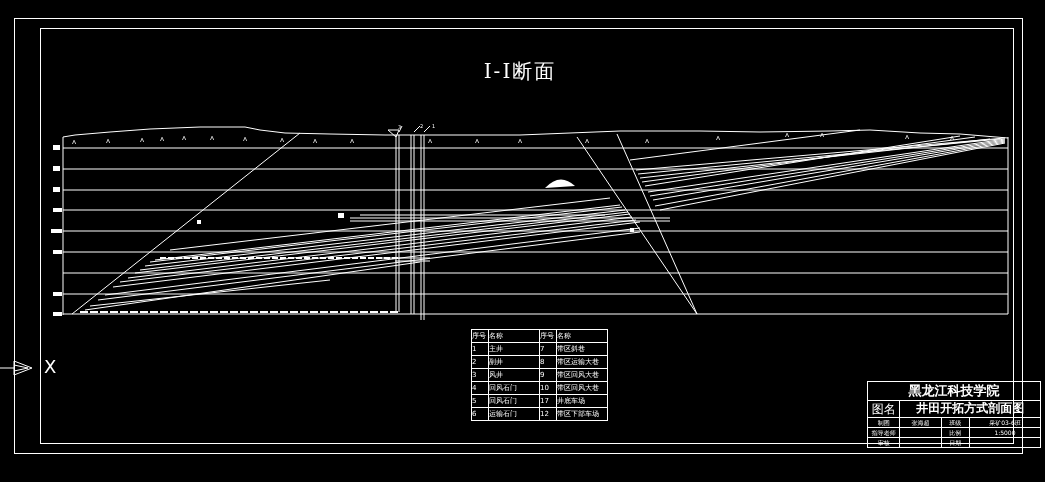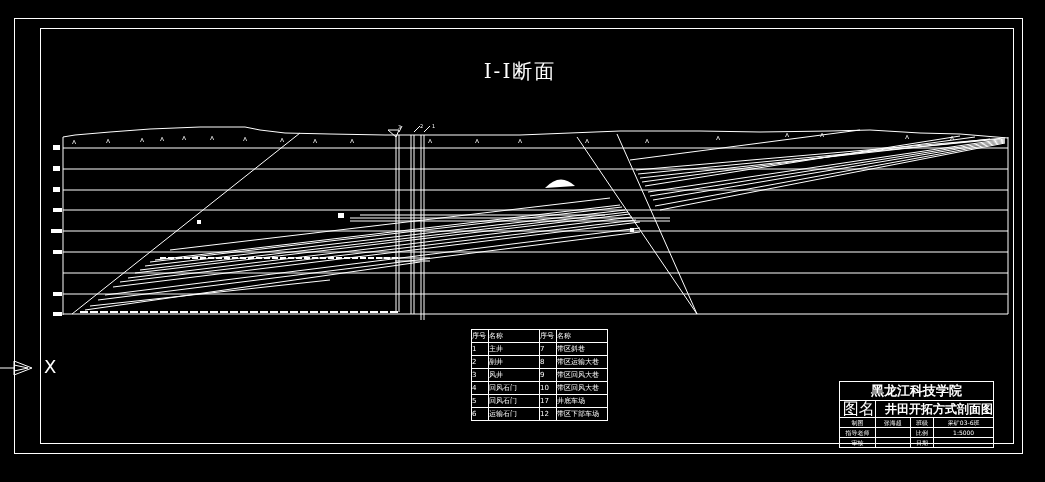--- a/index.html
+++ b/index.html
@@ -10,25 +10,25 @@
   #inner-frame { left:40px; top:28px; width:974px; height:416px; border:1px solid #fff; box-sizing:border-box; }
   #title { left:440px; top:58px; width:160px; text-align:center; font-family:"DejaVu Serif", serif;
            font-size:20px; letter-spacing:2px; color:#fff; }
   svg#section { position:absolute; left:0; top:0; }
   #legend-table { position:absolute; left:471px; top:329px; border-collapse:collapse; font-size:7px; }
   #legend-table td, #legend-table th { border:1px solid #fff; color:#fff; text-align:left; padding:0;
            height:12px; line-height:12px; font-weight:normal; }
   #legend-table .c-no { width:16px; }
   #legend-table .c-name { width:50px; }
   #legend-table .c-name2 { width:50px; }
-  #title-block { position:absolute; left:839px; top:381px; width:155px; border-collapse:collapse; }
+  #title-block { position:absolute; left:867px; top:381px; width:174px; border-collapse:collapse; }
   #title-block td { border:1px solid #fff; color:#fff; text-align:center; padding:0; font-size:6px; height:9px; line-height:9px; }
   #title-block .school { font-size:13px; height:18px; line-height:18px; font-family:"DejaVu Serif", serif; font-weight:bold; }
-  #title-block .drawing-label { font-size:16px; height:16px; line-height:16px; font-family:"DejaVu Serif", serif;text-align:right; }
-  #title-block .drawing-name { font-size:12px; height:16px; line-height:16px; font-family:Liberation Serif, serif; font-weight:bold;text-align:right; }
+  #title-block .drawing-label { font-size:12px; height:16px; line-height:16px; font-family:"DejaVu Serif", serif; }
+  #title-block .drawing-name { font-size:12px; height:16px; line-height:16px; font-family:Liberation Mono, monospace; font-weight:bold; }
   #ucs-icon { left:0; top:357px; }
   #x-axis-label { left:44px; top:356px; font-size:18px; font-family:"DejaVu Sans", sans-serif; color:#fff; }
 </style>
 </head>
 <body>
 
 <div id="outer-frame" class="abs"></div>
 <div id="inner-frame" class="abs"></div>
 
 <div id="title" class="abs">Ⅰ-Ⅰ断面</div>

